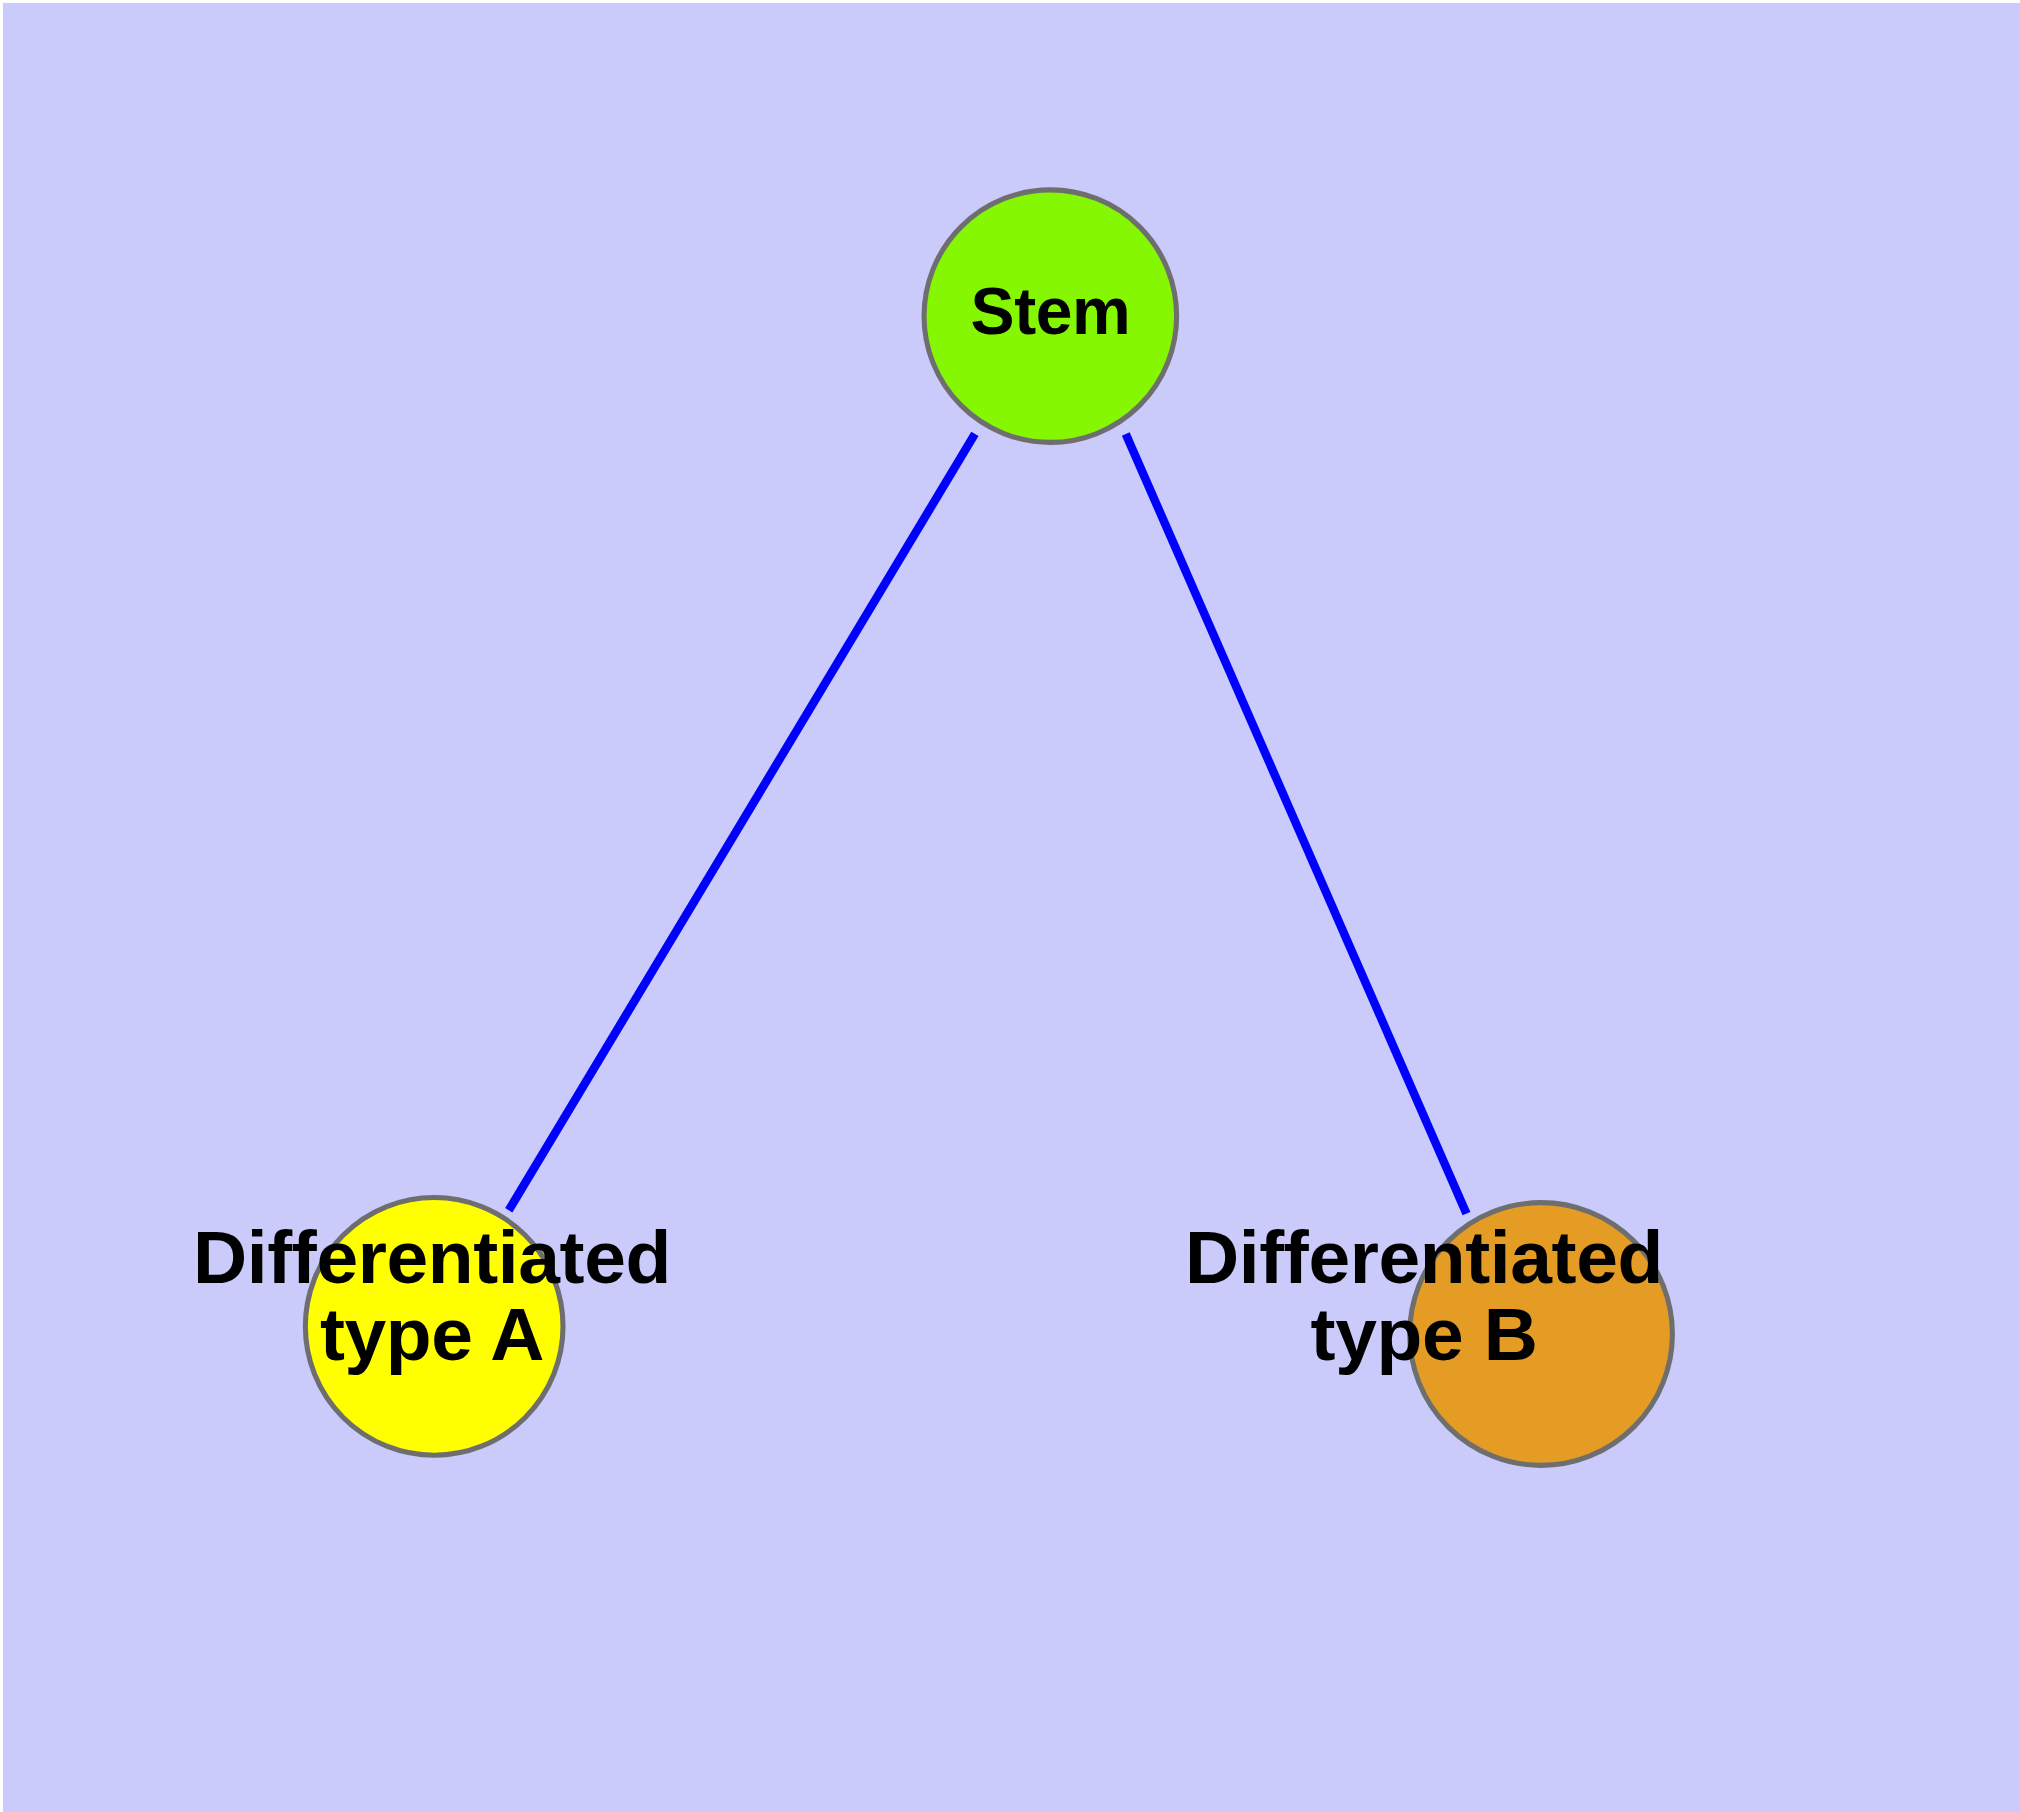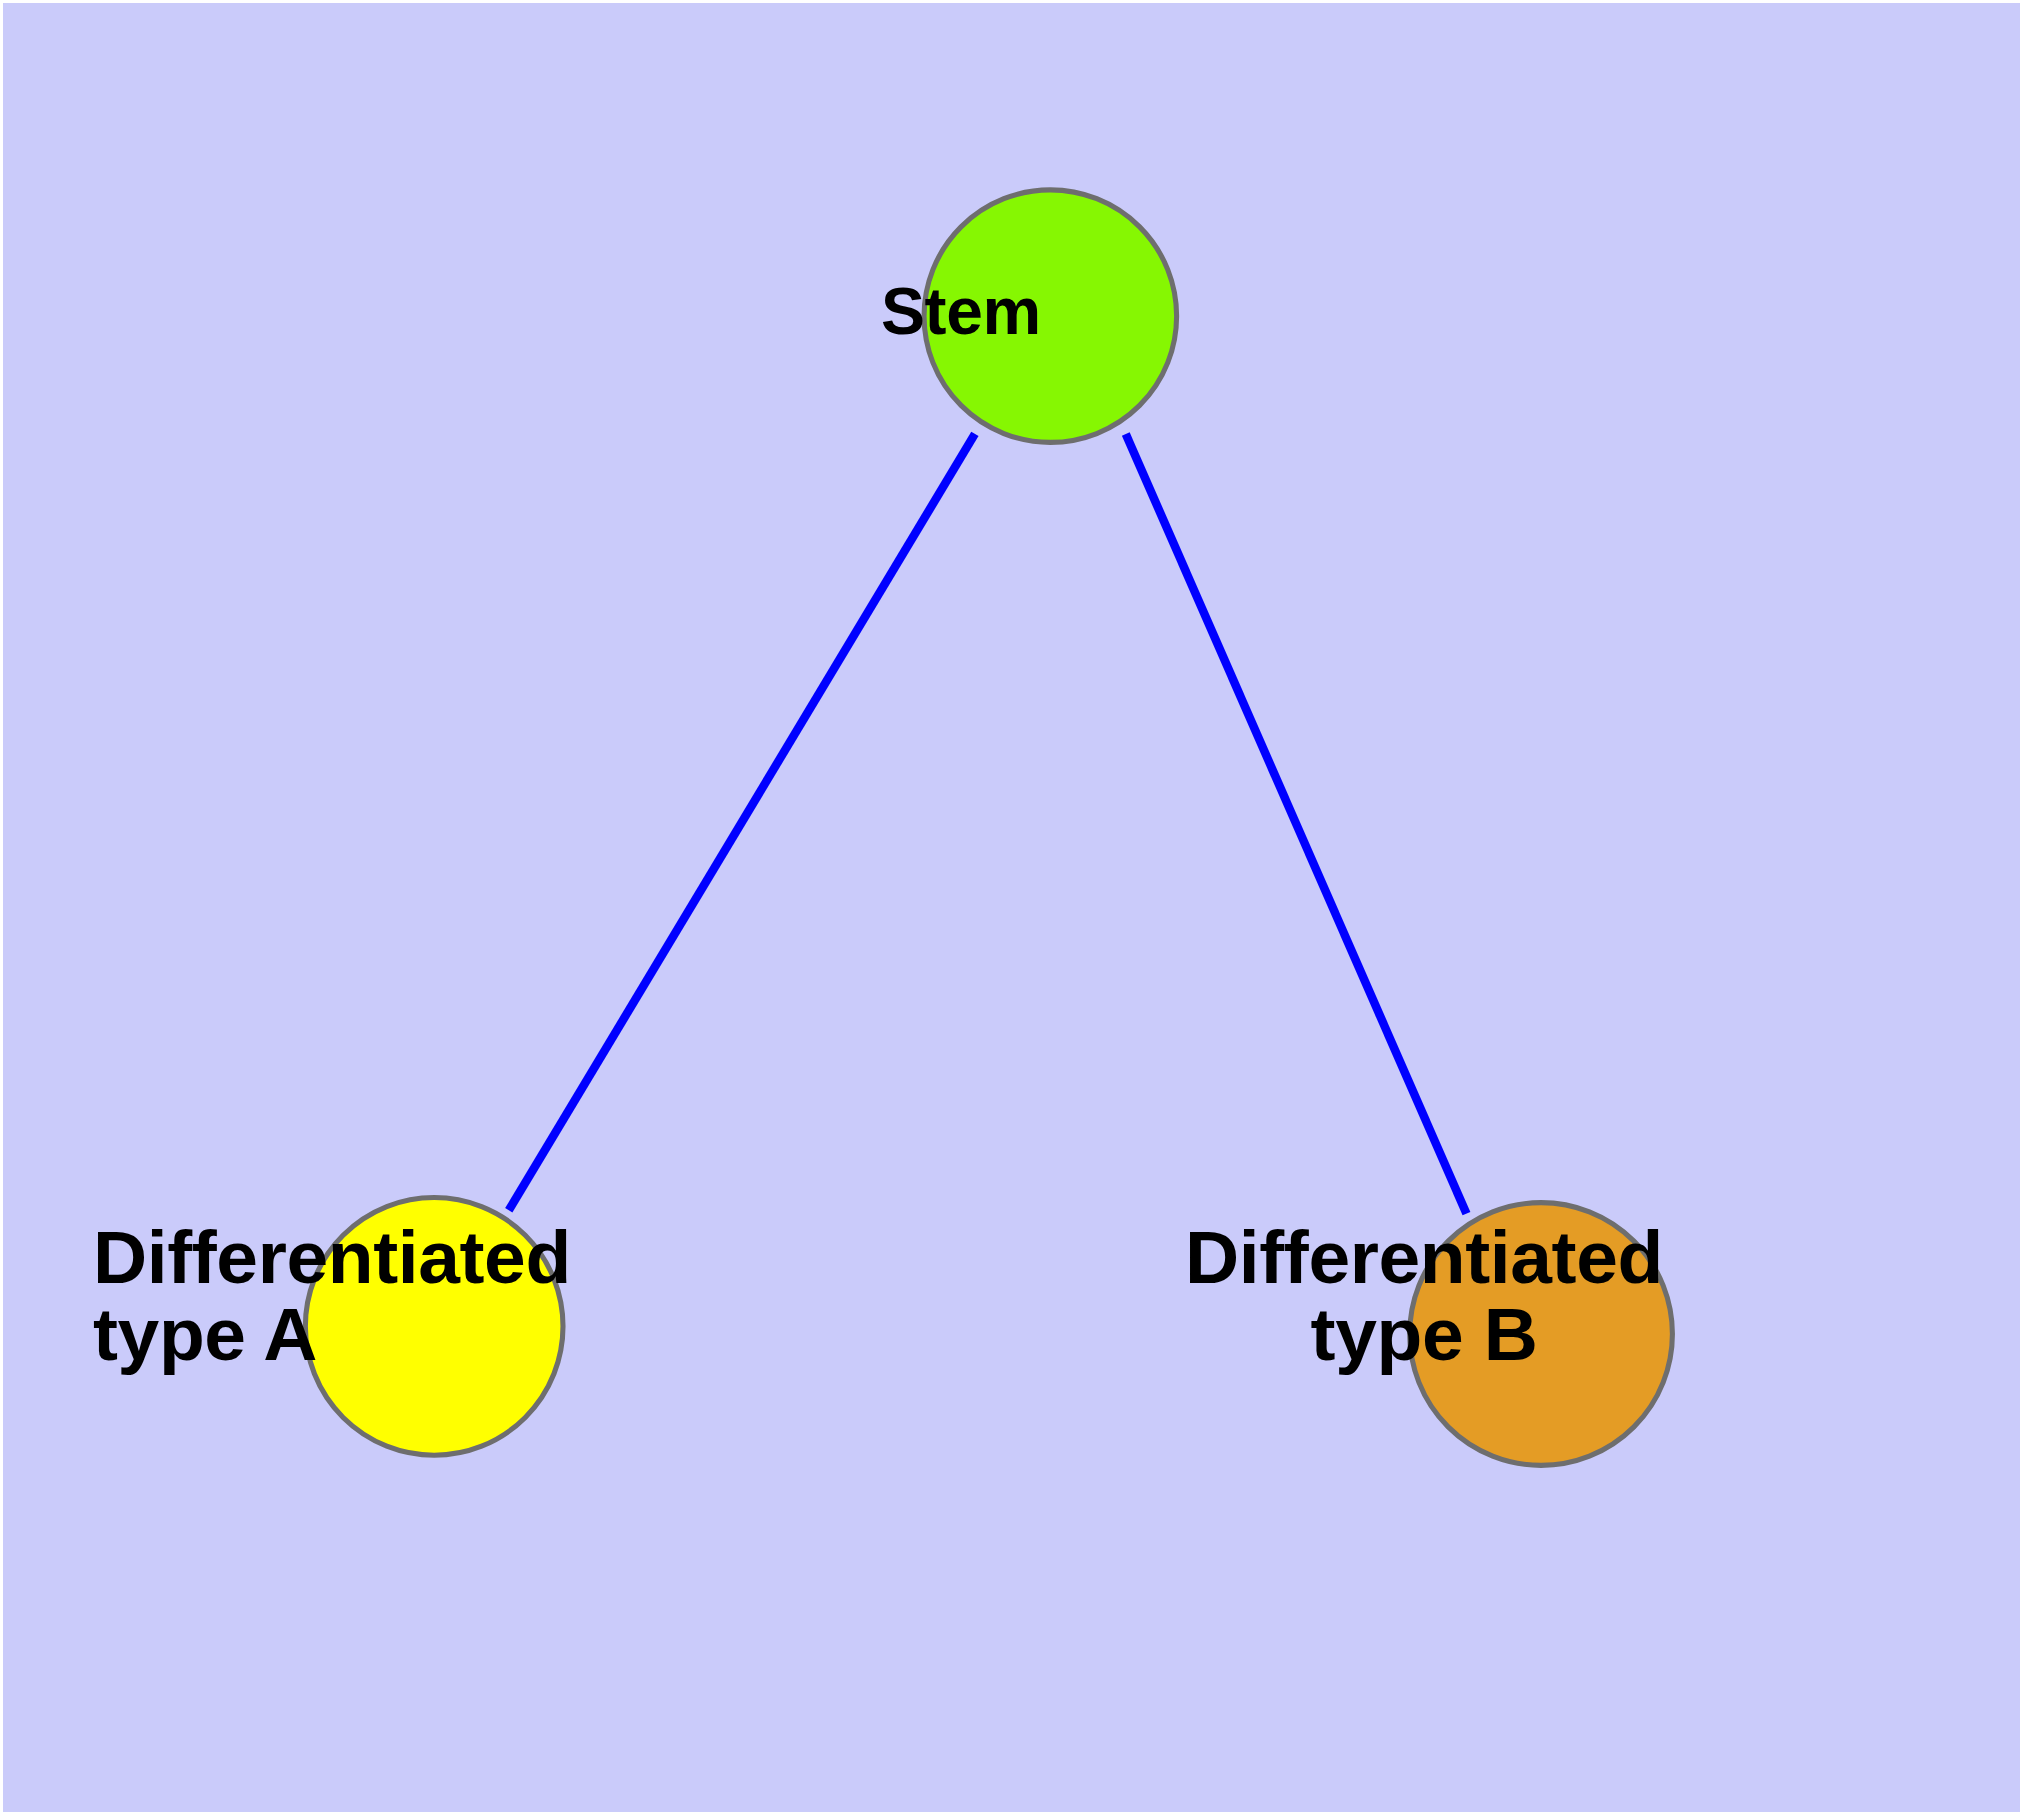--- a/index.html
+++ b/index.html
@@ -27,20 +27,21 @@
     position: absolute;
     left: 0;
     top: 0;
     width: 2021px;
     height: 1812px;
   }
   .node-label {
     position: absolute;
     color: #000000;
     font-weight: bold;
+    text-align: center;
     white-space: pre-line;
     line-height: 1.02;
     letter-spacing: -0.4px;
     pointer-events: none;
   }
   #label-stem {
     font-size: 66px;
     left: 881px;
     top: 278px;
     width: 339px;

